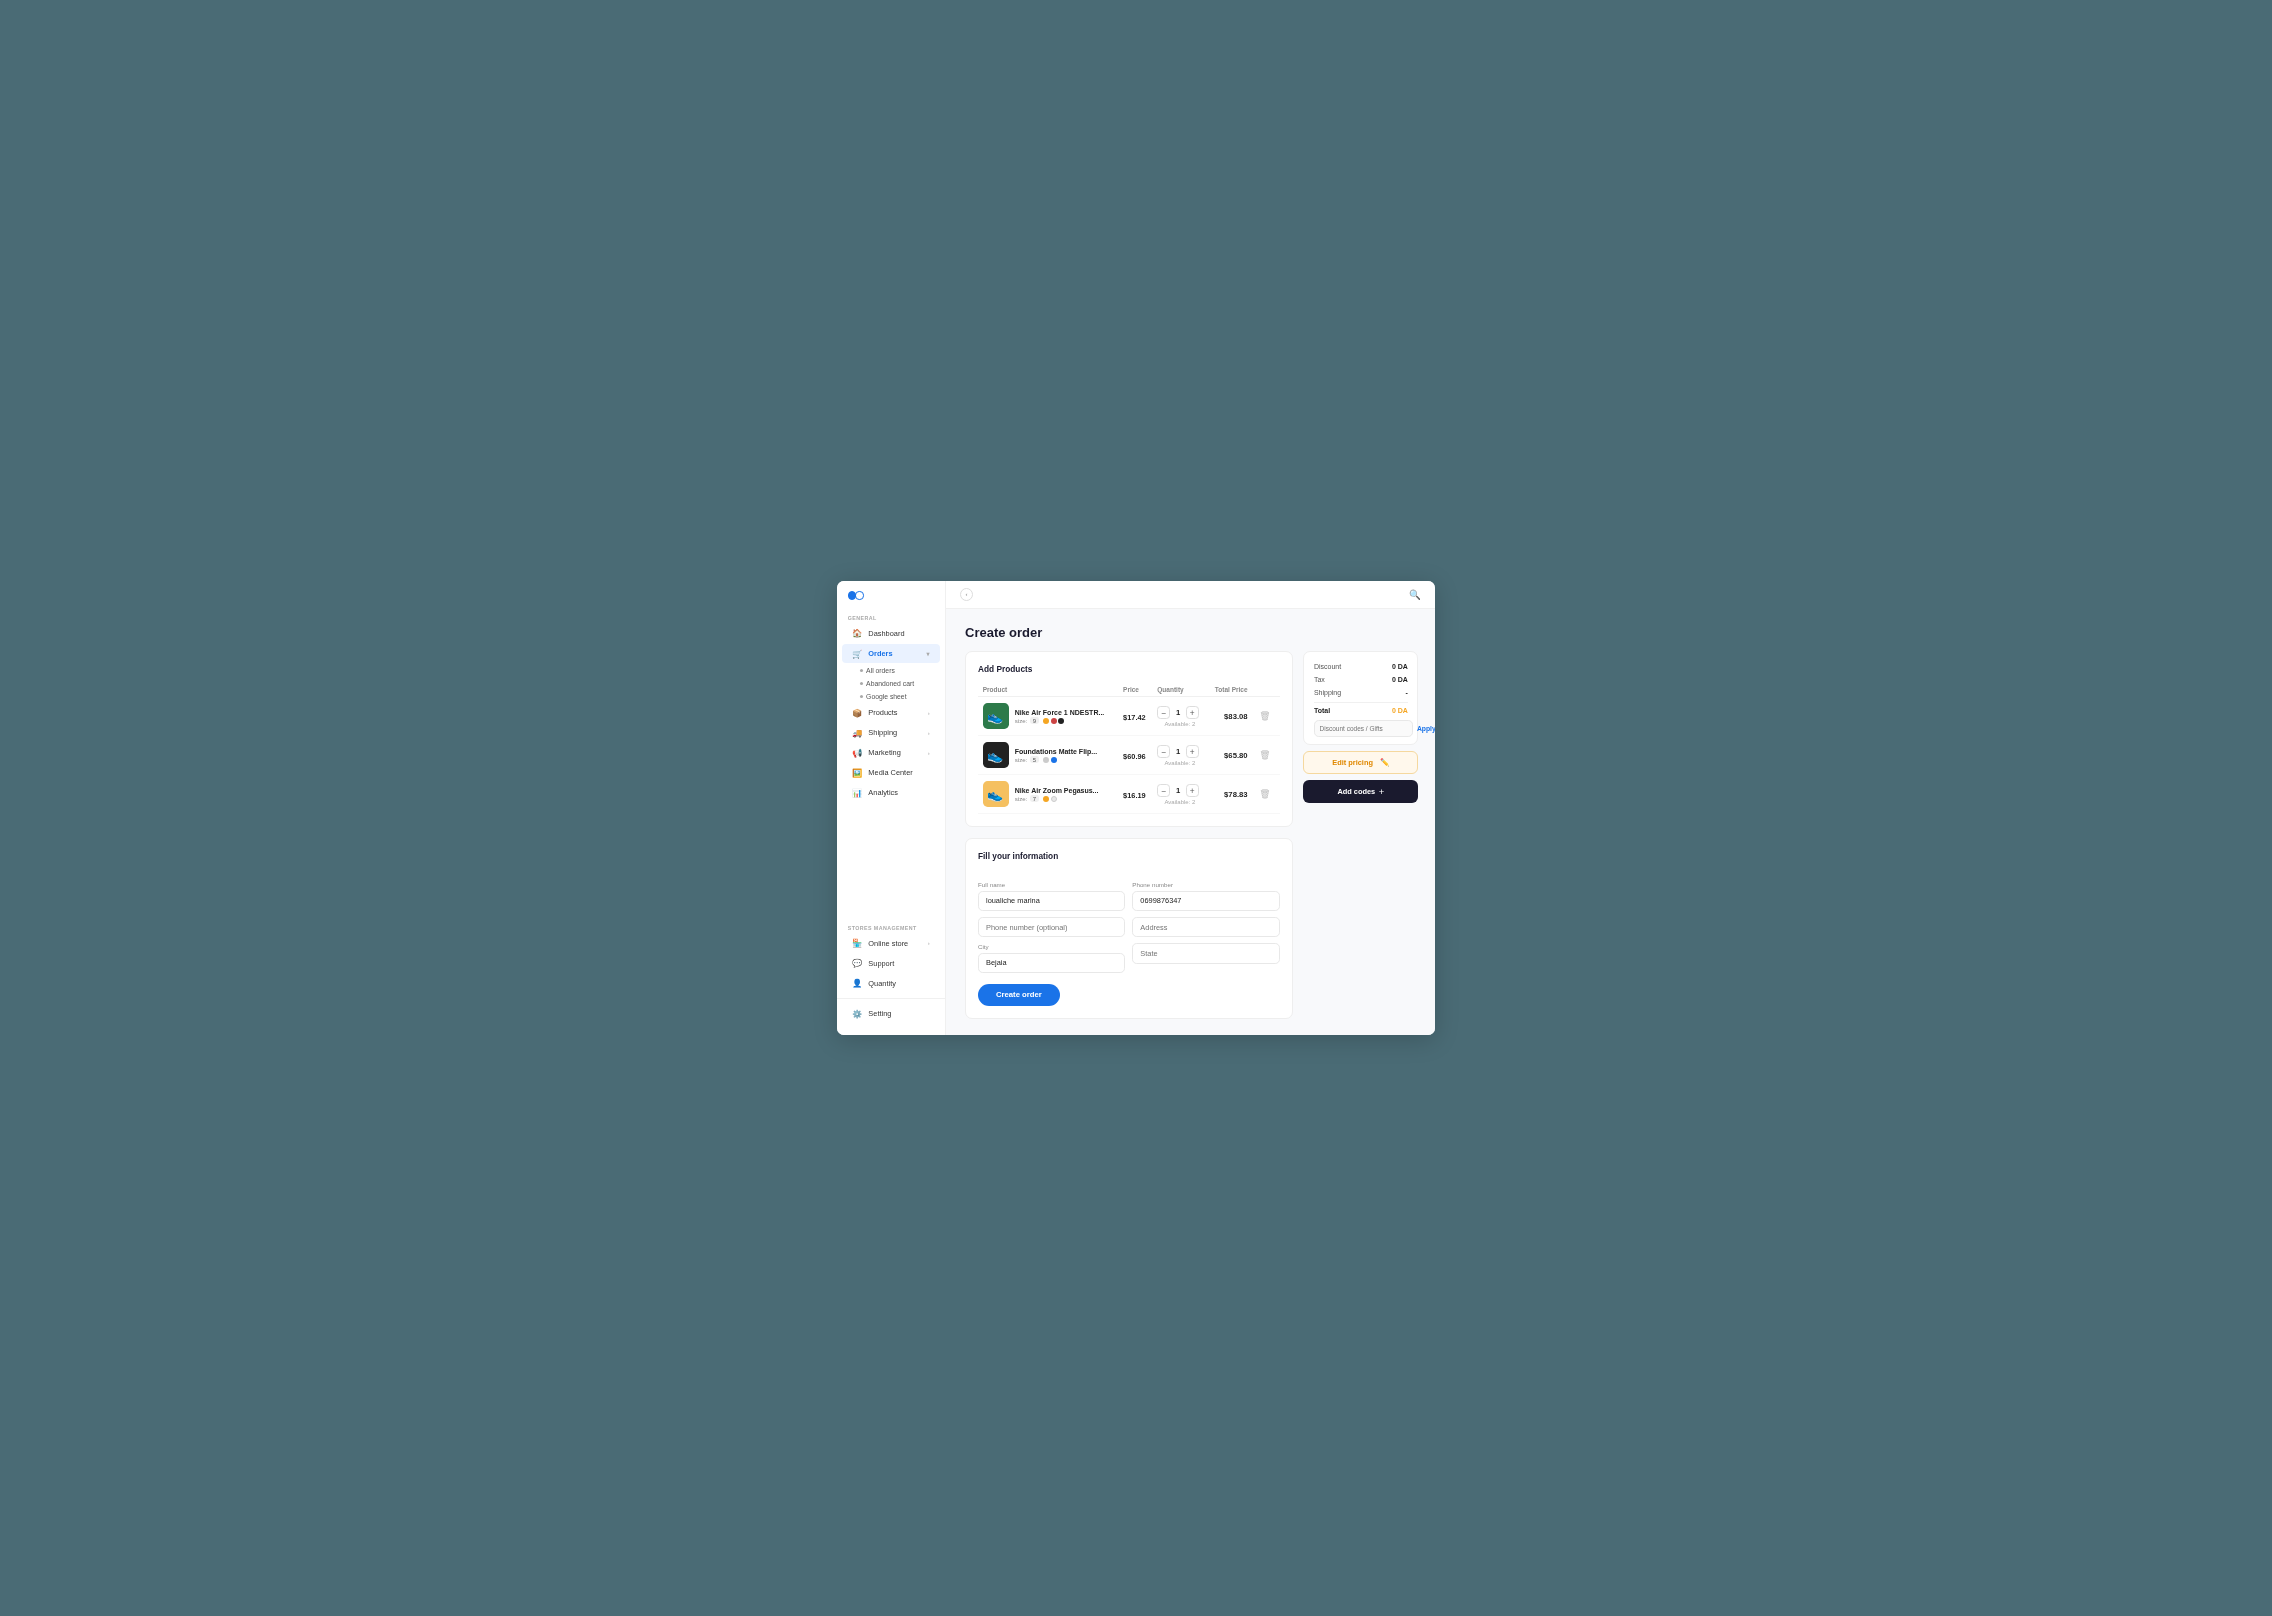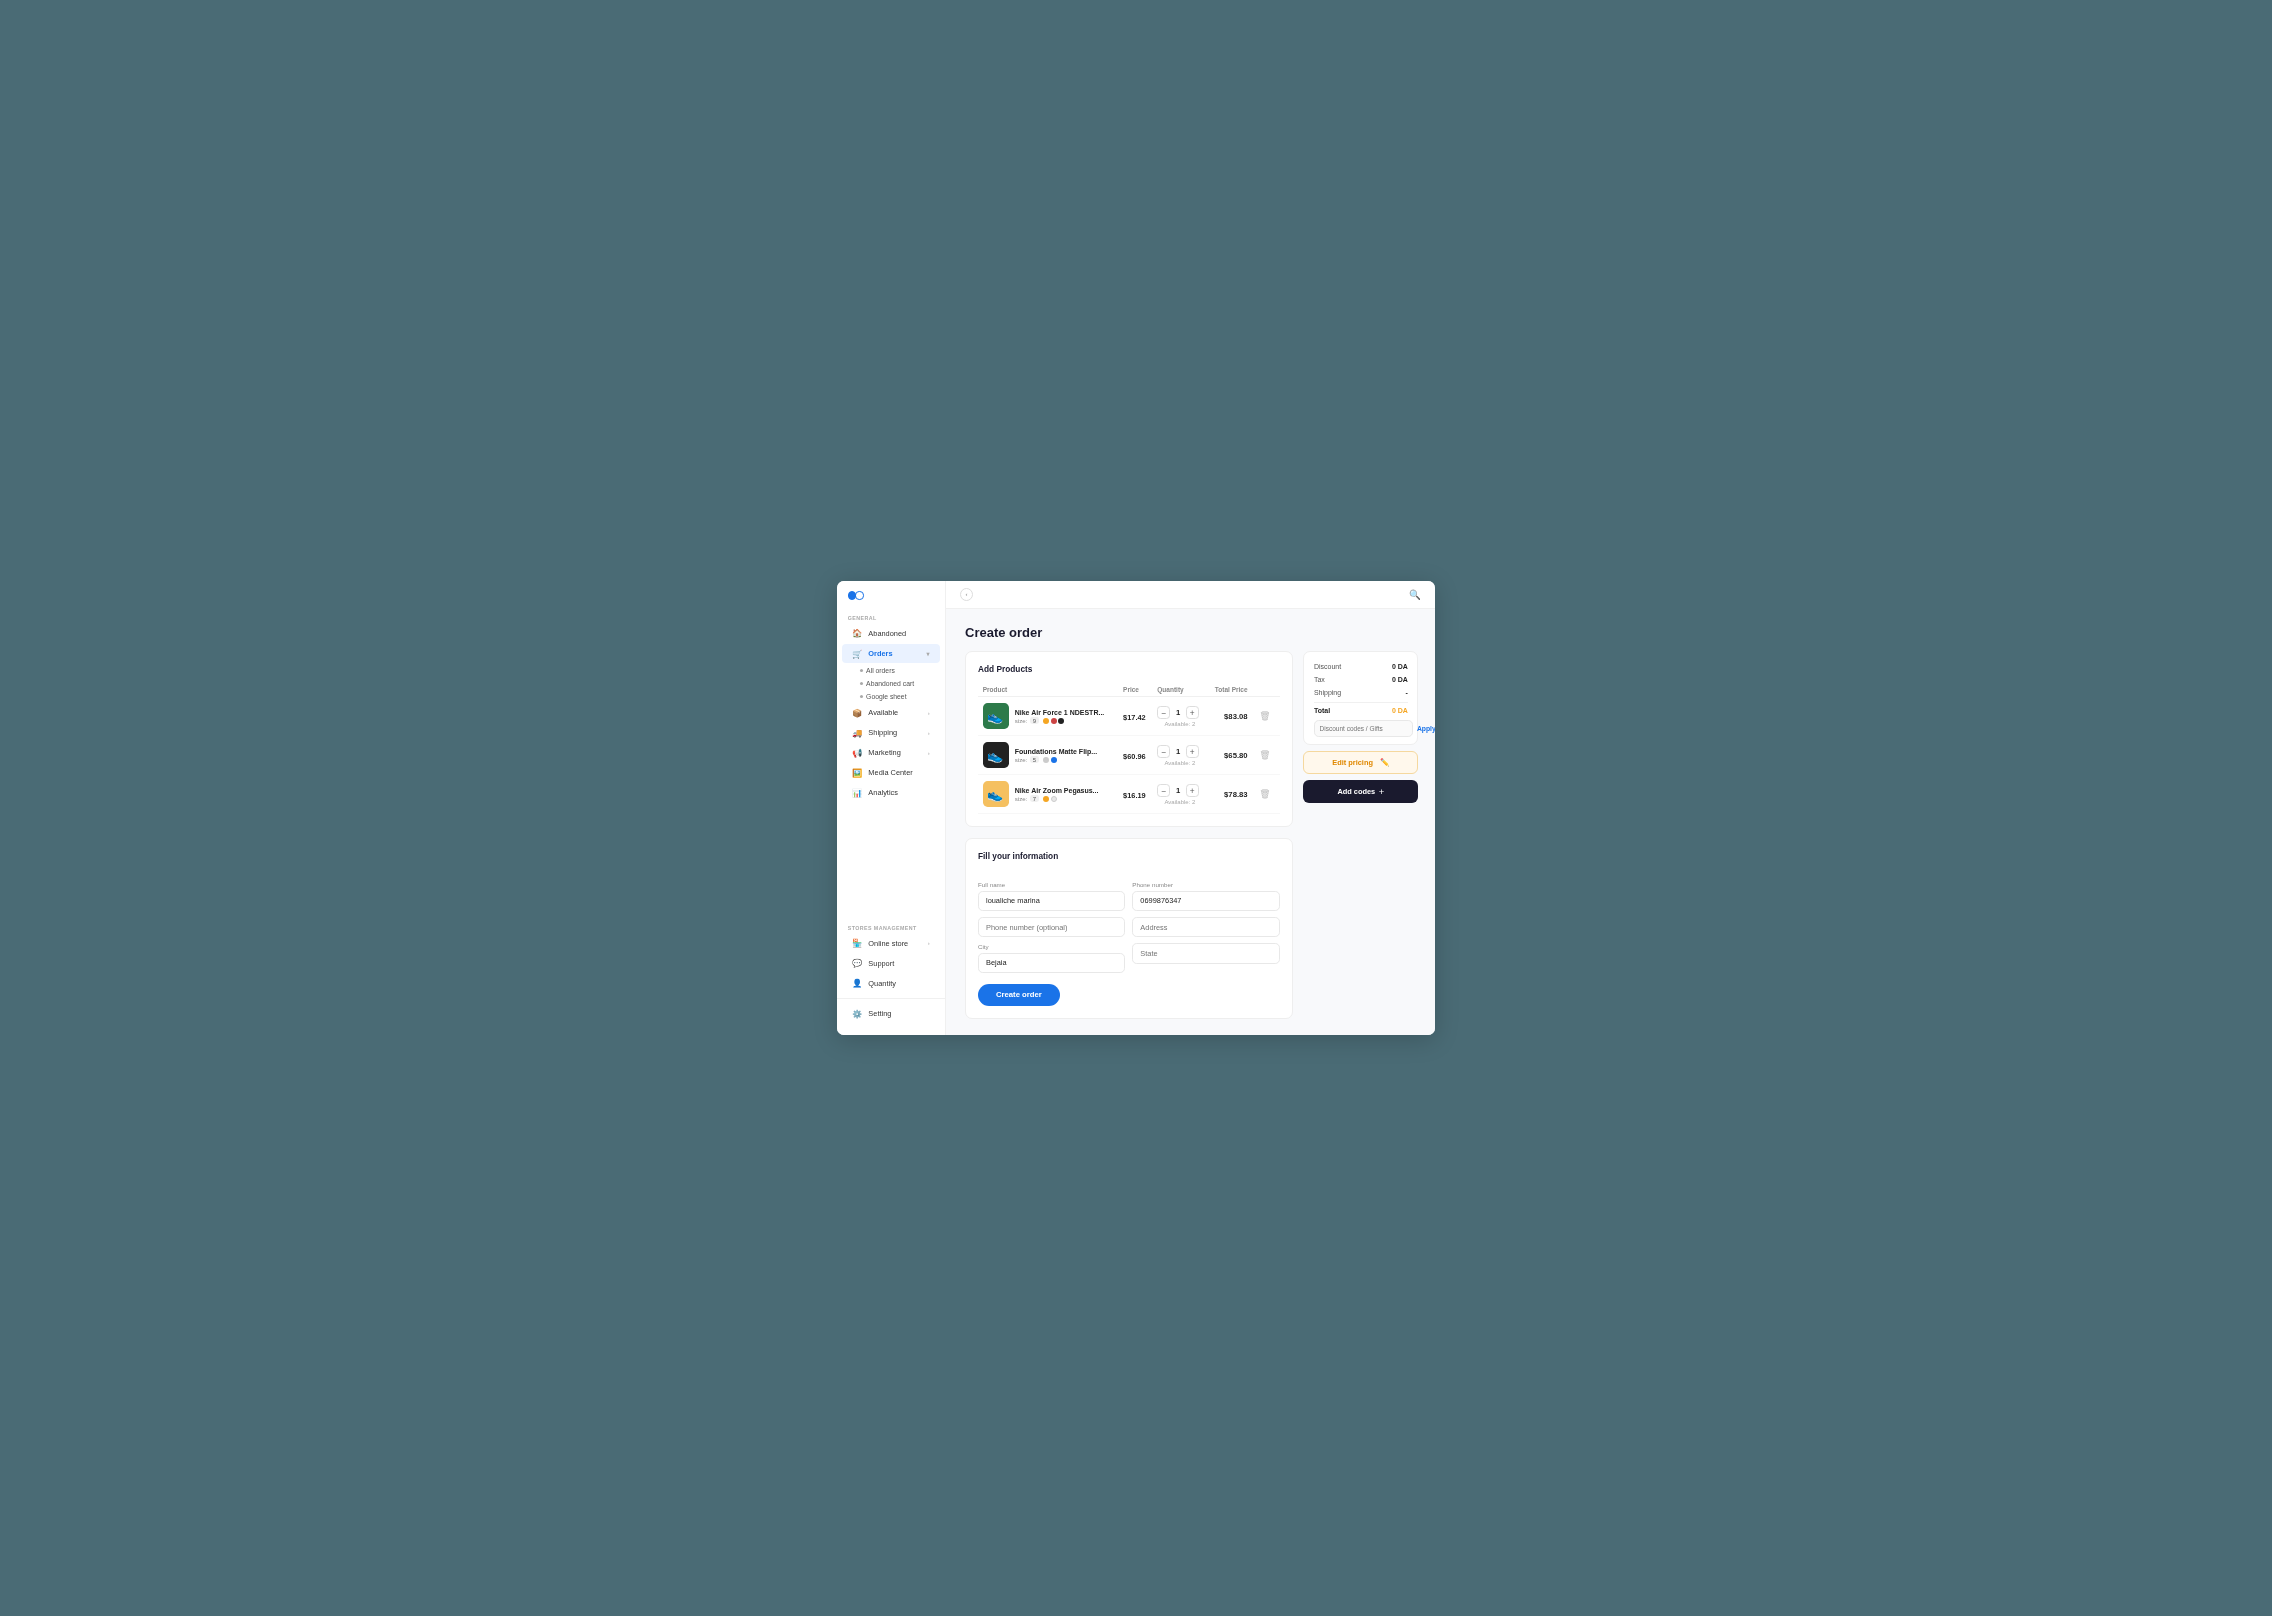--- a/index.html
+++ b/index.html
@@ -431,21 +431,21 @@
   <nav class="sidebar">
     <div class="sidebar-logo">
       <div class="logo-circle blue"></div>
       <div class="logo-circle outline"></div>
     </div>
 
     <div class="sidebar-section-label">GENERAL</div>
 
     <div class="sidebar-item">
       <span class="icon">🏠</span>
-      <span>Abandoned</span>
+      <span>Dashboard</span>
     </div>
 
     <div class="sidebar-item active">
       <span class="icon">🛒</span>
       <span>Orders</span>
       <span class="chevron">▾</span>
     </div>
 
     <div class="sidebar-sub-item">
       <span class="sidebar-sub-dot"></span>
@@ -455,21 +455,21 @@
       <span class="sidebar-sub-dot"></span>
       <span>Abandoned cart</span>
     </div>
     <div class="sidebar-sub-item">
       <span class="sidebar-sub-dot"></span>
       <span>Google sheet</span>
     </div>
 
     <div class="sidebar-item">
       <span class="icon">📦</span>
-      <span>Available</span>
+      <span>Products</span>
       <span class="chevron">›</span>
     </div>
     <div class="sidebar-item">
       <span class="icon">🚚</span>
       <span>Shipping</span>
       <span class="chevron">›</span>
     </div>
     <div class="sidebar-item">
       <span class="icon">📢</span>
       <span>Marketing</span>

